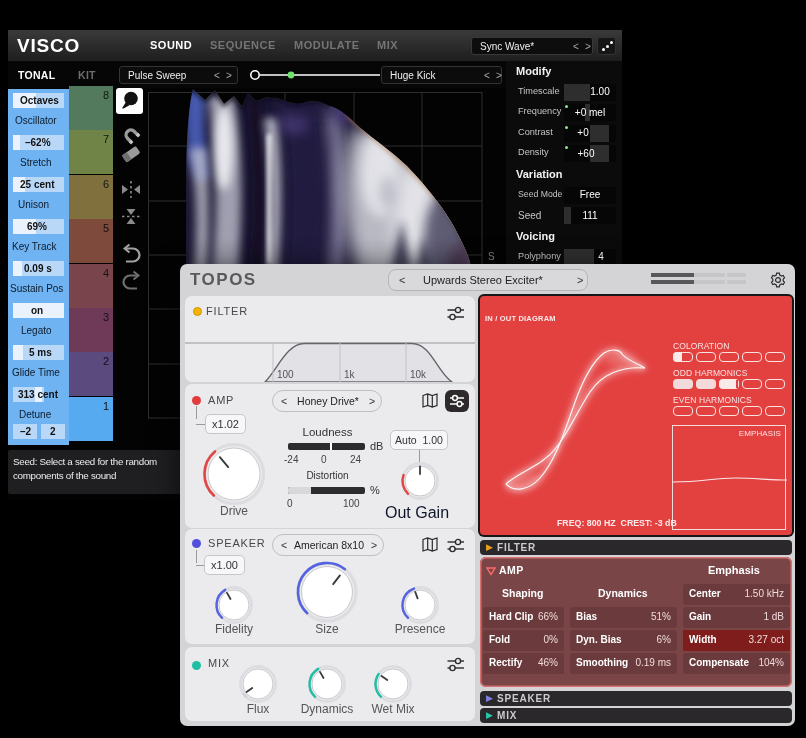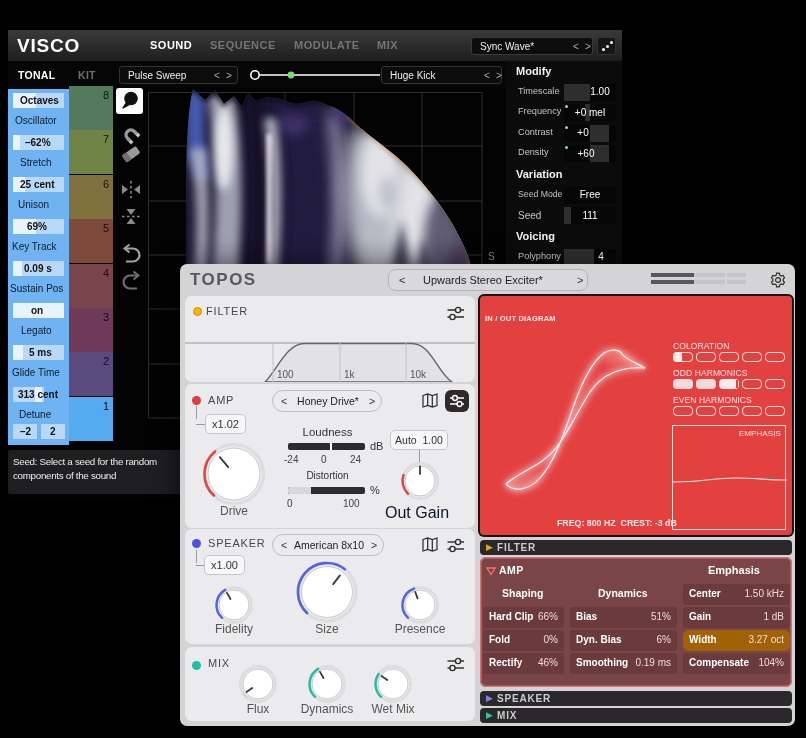--- a/index.html
+++ b/index.html
@@ -547,21 +547,21 @@
         <span class="txt" style="right:6px;top:4px;font-size:10px;color:#f2dada">0.19 ms</span>
       </div>
     <div class="abs" style="left:203px;top:27px;width:107px;height:21px;background:#6a3a3c;border-radius:3px">
         <span class="txt" style="left:6px;top:4px;font-size:10px;font-weight:bold;color:#fff">Center</span>
         <span class="txt" style="right:6px;top:4px;font-size:10px;color:#f2dada">1.50 kHz</span>
       </div>
     <div class="abs" style="left:203px;top:50px;width:107px;height:21px;background:#6a3a3c;border-radius:3px">
         <span class="txt" style="left:6px;top:4px;font-size:10px;font-weight:bold;color:#fff">Gain</span>
         <span class="txt" style="right:6px;top:4px;font-size:10px;color:#f2dada">1 dB</span>
       </div>
-    <div class="abs" style="left:203px;top:73px;width:107px;height:21px;background:#a16207;border-radius:6px">
+    <div class="abs" style="left:203px;top:73px;width:107px;height:21px;background:#7f1d1d;border-radius:1px">
         <span class="txt" style="left:6px;top:4px;font-size:10px;font-weight:bold;color:#fff">Width</span>
         <span class="txt" style="right:6px;top:4px;font-size:10px;color:#f2dada">3.27 oct</span>
       </div>
     <div class="abs" style="left:203px;top:96px;width:107px;height:21px;background:#6a3a3c;border-radius:3px">
         <span class="txt" style="left:6px;top:4px;font-size:10px;font-weight:bold;color:#fff">Compensate</span>
         <span class="txt" style="right:6px;top:4px;font-size:10px;color:#f2dada">104%</span>
       </div>
   </div>
   <div class="abs" id="r-speaker" style="left:300px;top:427px;width:312px;height:15px;background:#2b282b;border-radius:4px">
     <span class="txt" style="left:6px;top:2px;font-size:9px;color:#8080e8">▶</span>

